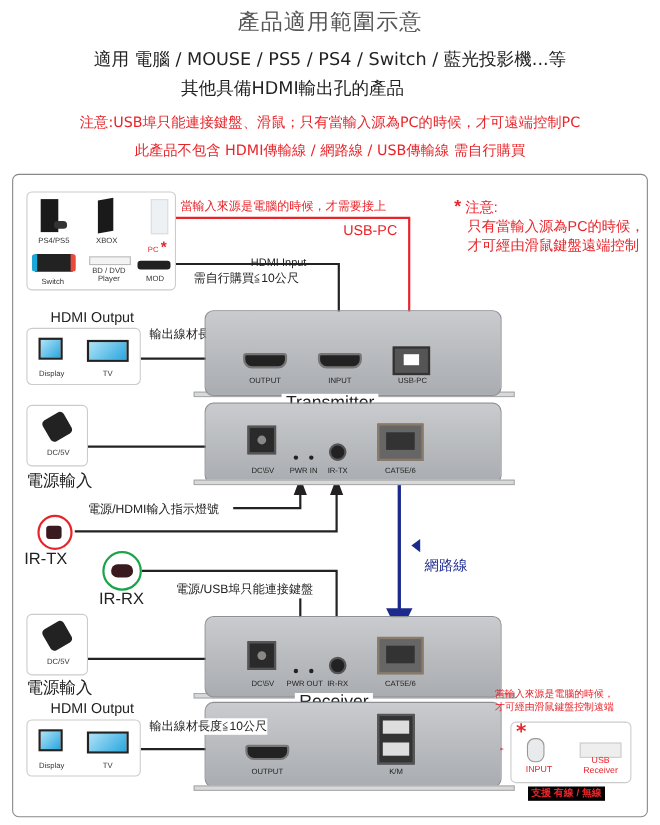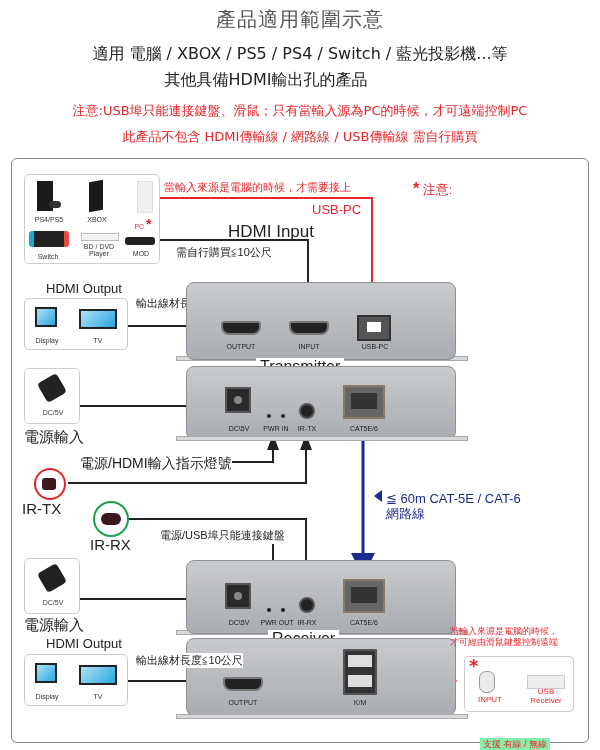--- a/index.html
+++ b/index.html
@@ -20,21 +20,21 @@
   .flange { background:#d8d9db; border:1px solid #aaa; }
   .hdmi { width:40px; height:14px; background:#222; border:2px solid #777; border-radius:3px 3px 8px 8px; box-sizing:border-box; }
   .port-lbl { font-size:7px; color:#222; text-align:center; font-family:"Liberation Sans", sans-serif; }
   .unit-name { background:#fff; font-size:16px; padding:0 4px; font-family:"Liberation Sans", sans-serif; }
   svg.lines { position:absolute; left:0; top:0; }
 </style>
 </head>
 <body>
 
 <div class="abs title">產品適用範圍示意</div>
-<div class="abs sub1">適用 電腦 / XBOX / PS5 / PS4 / Switch / 藍光投影機...等</div>
+<div class="abs sub1">適用 電腦 / MOUSE / PS5 / PS4 / Switch / 藍光投影機...等</div>
 <div class="abs sub2">其他具備HDMI輸出孔的產品</div>
 <div class="abs note1">注意:USB埠只能連接鍵盤、滑鼠；只有當輸入源為PC的時候，才可遠端控制PC</div>
 <div class="abs note2">此產品不包含 HDMI傳輸線 / 網路線 / USB傳輸線  需自行購買</div>
 
 <div class="abs frame"></div>
 
 <svg class="lines" width="600" height="750">
   <defs>
     <marker id="ab" markerWidth="8" markerHeight="8" refX="7" refY="4" orient="auto">
         <path d="M0,1 L8,4 L0,7 z" fill="#222"></path>
@@ -91,24 +91,25 @@
   <div class="abs" style="left:100px;top:62px;width:30px;height:8px;background:#222;border-radius:3px;"></div>
   <div class="abs tiny" style="left:96px;top:75px;width:40px;">MOD</div>
 </div>
 
 <div class="abs lbl red" style="left:164px;top:180px;font-size:11px;">當輸入來源是電腦的時候，才需要接上</div>
 <div class="abs lbl red" style="left:312px;top:202px;font-size:13px;">USB-PC</div>
 
 <div class="abs lbl red" style="left:413px;top:180px;font-size:13px;line-height:17px;">
   <span style="font-weight:bold;font-size:16px;">*</span>
   <span>注意:</span><br>
-  <br>
-</div>
-
-<div class="abs lbl" style="left:228px;top:222px;font-size:17px;">HDMI Input</div>
+  <span style="margin-left:12px;">只有當輸入源為PC的時候，</span><br>
+  <span style="margin-left:12px;">才可經由滑鼠鍵盤遠端控制</span>
+</div>
+
+<div class="abs lbl" style="left:228px;top:234px;font-size:10px;">HDMI Input</div>
 <div class="abs lbl" style="left:176px;top:245px;font-size:11px;">需自行購買≦10公尺</div>
 
 <div class="abs lbl" style="left:46px;top:281px;font-size:13px;">HDMI Output</div>
 <div class="abs box" style="left:24px;top:298px;width:104px;height:52px;">
   <div class="abs" style="left:10px;top:8px;width:22px;height:20px;background:linear-gradient(135deg,#aee3f7,#2aa6de);border:2px solid #222;box-sizing:border-box;"></div>
   <div class="abs tiny" style="left:4px;top:38px;width:36px;">Display</div>
   <div class="abs" style="left:54px;top:10px;width:38px;height:20px;background:linear-gradient(135deg,#aee3f7,#2aa6de);border:2px solid #222;box-sizing:border-box;"></div>
   <div class="abs tiny" style="left:54px;top:38px;width:38px;">TV</div>
 </div>
 <div class="abs lbl" style="left:136px;top:296px;font-size:11px;background:#fff;">輸出線材長度≦10公尺</div>
@@ -143,34 +144,34 @@
   <div class="abs port-lbl" style="left:152px;top:58px;width:50px;">CAT5E/6</div>
 </div>
 <div class="abs flange" style="left:176px;top:436px;width:290px;height:3px;"></div>
 
 <div class="abs box" style="left:24px;top:368px;width:56px;height:56px;">
   <div class="abs" style="left:16px;top:8px;width:22px;height:22px;background:#222;border-radius:4px;transform:rotate(-30deg);"></div>
   <div class="abs tiny" style="left:0;top:40px;width:56px;">DC/5V</div>
 </div>
 <div class="abs lbl" style="left:24px;top:428px;font-size:15px;">電源輸入</div>
 
-<div class="abs lbl" style="left:80px;top:455px;font-size:14px;background:#fff;">電源/HDMI輸入指示燈號</div>
+<div class="abs lbl" style="left:80px;top:455px;font-size:11px;background:#fff;">電源/HDMI輸入指示燈號</div>
 
 <div class="abs" style="left:34px;top:468px;width:32px;height:32px;border:2px solid #e8242a;border-radius:50%;box-sizing:border-box;">
   <div class="abs" style="left:6px;top:8px;width:14px;height:12px;background:#3a1a1e;border-radius:3px;"></div>
 </div>
 <div class="abs lbl" style="left:22px;top:500px;font-size:15px;">IR-TX</div>
 
 <div class="abs" style="left:93px;top:501px;width:36px;height:36px;border:2px solid #1aa34a;border-radius:50%;box-sizing:border-box;">
   <div class="abs" style="left:6px;top:10px;width:20px;height:12px;background:#3a1a1e;border-radius:6px;"></div>
 </div>
 <div class="abs lbl" style="left:90px;top:536px;font-size:15px;">IR-RX</div>
 
 <div class="abs lbl navy" style="left:386px;top:491px;font-size:13px;line-height:15px;">
-  <span>≦ 60m CAT-5E / CAT-6</span><br>
+  <br>
   <span>網路線</span>
 </div>
 
 <div class="abs lbl" style="left:160px;top:528px;font-size:11px;">電源/USB埠只能連接鍵盤</div>
 
 <div class="abs box" style="left:24px;top:558px;width:56px;height:56px;">
   <div class="abs" style="left:16px;top:8px;width:22px;height:22px;background:#222;border-radius:4px;transform:rotate(-30deg);"></div>
   <div class="abs tiny" style="left:0;top:40px;width:56px;">DC/5V</div>
 </div>
 <div class="abs lbl" style="left:24px;top:616px;font-size:15px;">電源輸入</div>
@@ -221,13 +222,13 @@
 <div class="abs box" style="left:464px;top:656px;width:110px;height:56px;">
   <div class="abs red" style="left:4px;top:-2px;font-size:18px;font-weight:bold;">*</div>
   <div class="abs" style="left:14px;top:14px;width:14px;height:20px;background:#e8eaec;border:1px solid #999;border-radius:7px;"></div>
   <div class="abs tiny red" style="left:2px;top:38px;width:46px;font-size:8px;">INPUT</div>
   <div class="abs" style="left:62px;top:18px;width:36px;height:12px;background:#eee;border:1px solid #ccc;"></div>
   <div class="abs tiny red" style="left:56px;top:30px;width:50px;font-size:8px;line-height:9px;">
     <span>USB</span><br>
     <span>Receiver</span>
   </div>
 </div>
-<div class="abs lbl red" style="left:480px;top:738px;font-size:9px;background:#86efac;padding:0 3px;">支援 有線 / 無線</div>
+<div class="abs lbl red" style="left:480px;top:715px;font-size:9px;background:#000000;padding:0 3px;font-weight:bold;">支援 有線 / 無線</div>
 
 </body></html>

